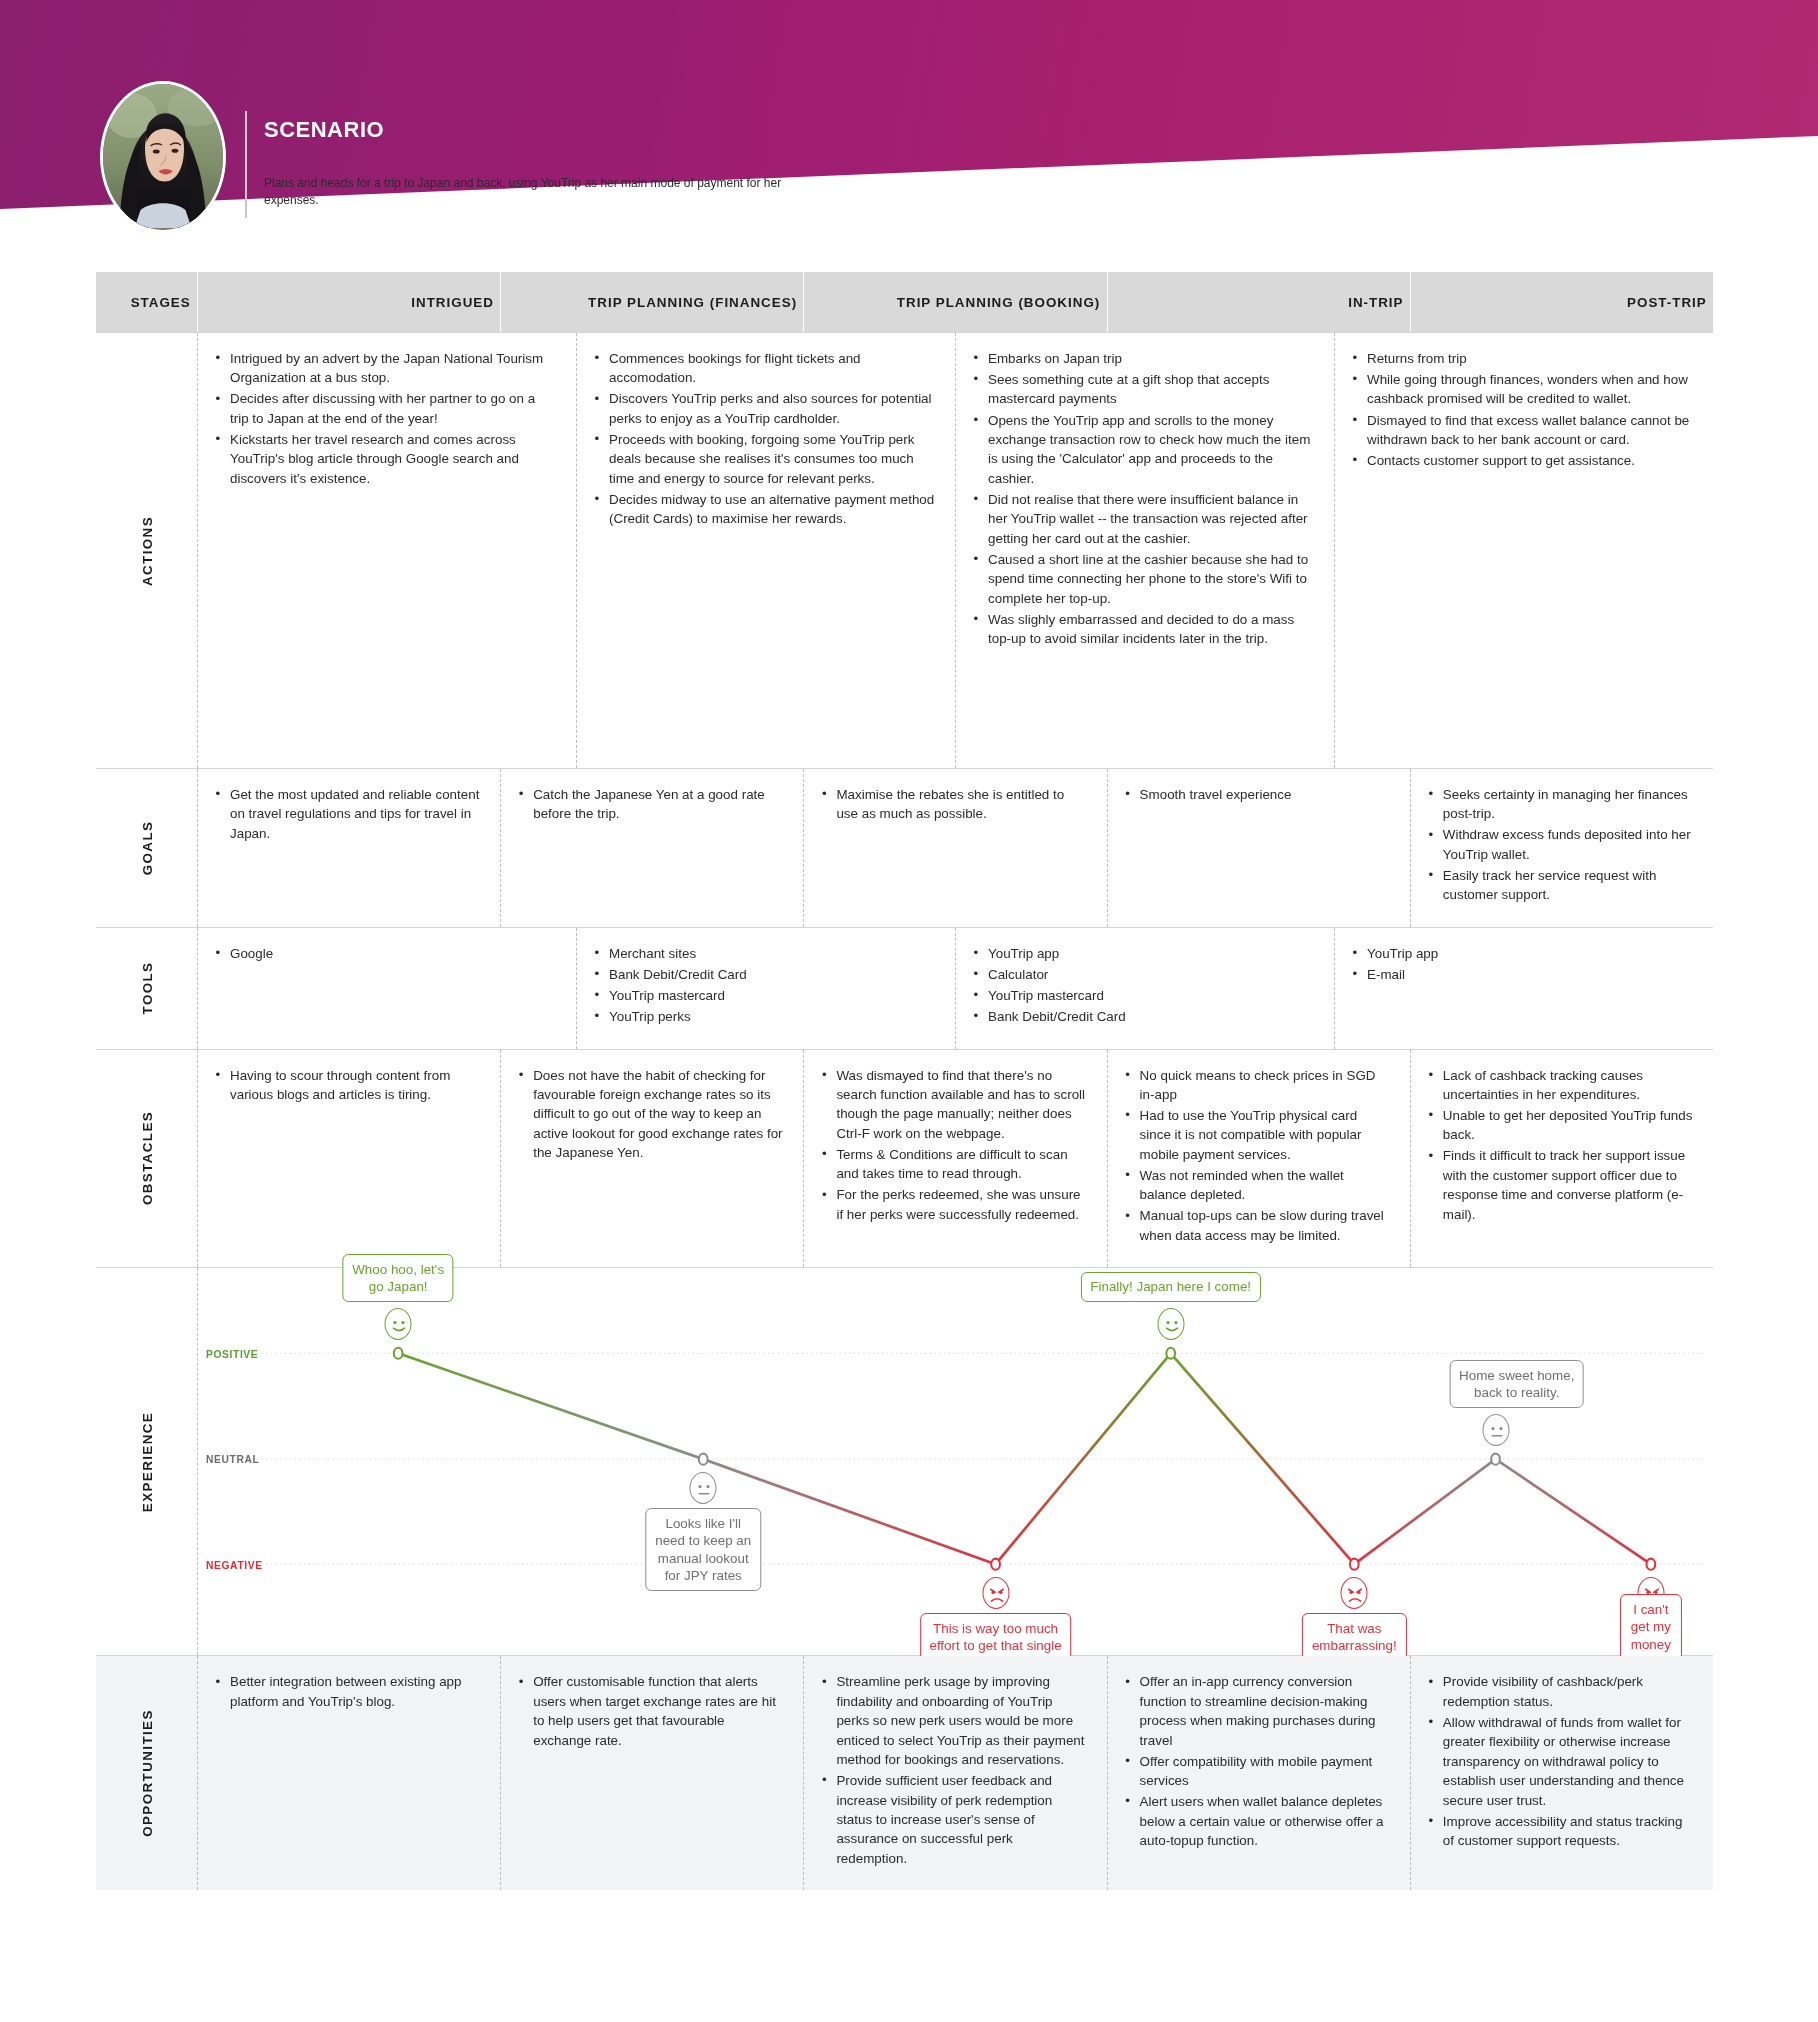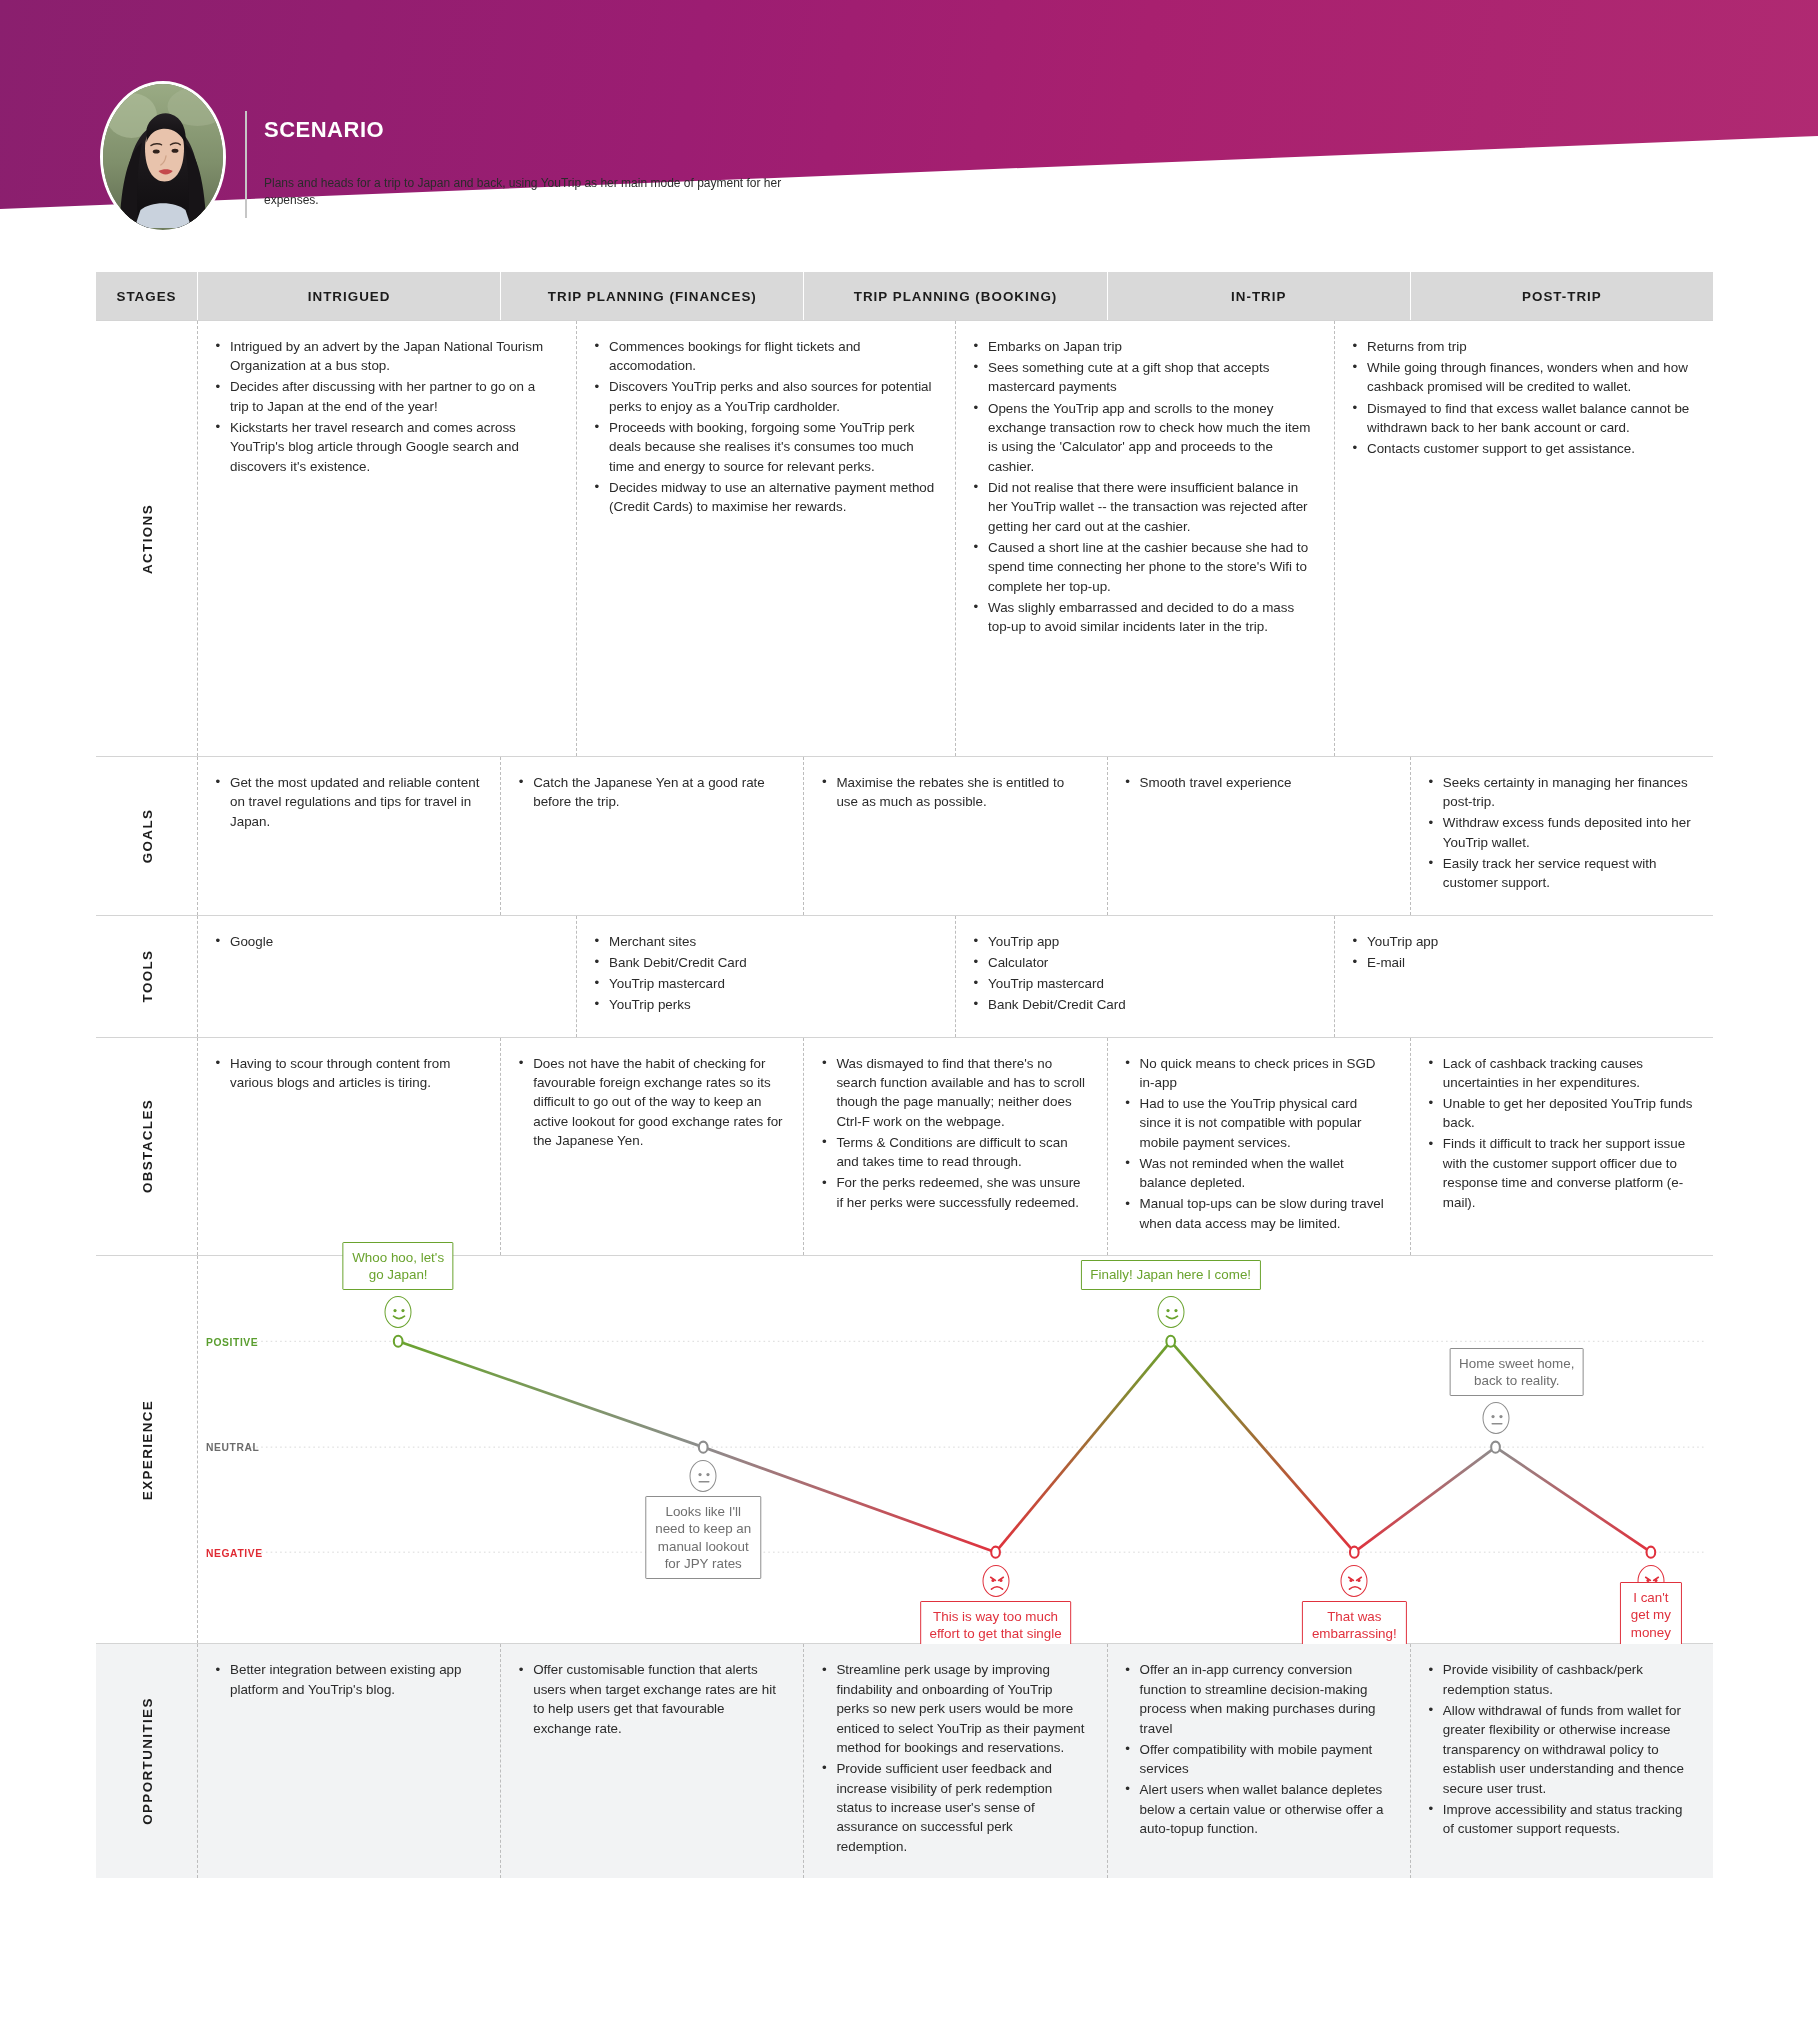--- a/index.html
+++ b/index.html
@@ -92,24 +92,24 @@
     border-left: 0.8px dashed #bdbdbd;
   }
   .cell.first { border-left: 0.8px dashed #bdbdbd; }
 
   
   .row.header { border-top: none; }
   .row.header .cell-label,
   .row.header .cell {
     background: #d9d9d9;
     border-left: 0.8px solid #ffffff;
-    height: 48px;
+    height: 60px;
     display: flex;
     align-items: center;
-    justify-content: center;
+    justify-content: flex-end;
     padding: 0 6.3px;
   }
   .row.header .cell-label { border-left: none; }
   .row.header .htext {
     font-size: 13.4px;
     font-weight: bold;
     letter-spacing: 1px;
     color: #1c1c1c;
     text-align: center;
   }
@@ -156,21 +156,21 @@
     letter-spacing: 0.6px;
     transform: translateY(-50%);
     left: 8px;
   }
   .axis-label.pos { color: #5a9e2f; }
   .axis-label.neu { color: #6b6b6b; }
   .axis-label.neg { color: #e02a33; }
 
   .bubble {
     position: absolute;
-    border-radius: 1px;
+    border-radius: 6px;
     border: 1.6px solid;
     background: #ffffff;
     padding: 5.5px 8.7px;
     font-size: 13.4px;
     line-height: 1.3;
     text-align: center;
     white-space: pre-line;
     transform: translateX(-50%);
   }
   .bubble.green  { border-color: #6aa32e; color: #6aa32e; }

